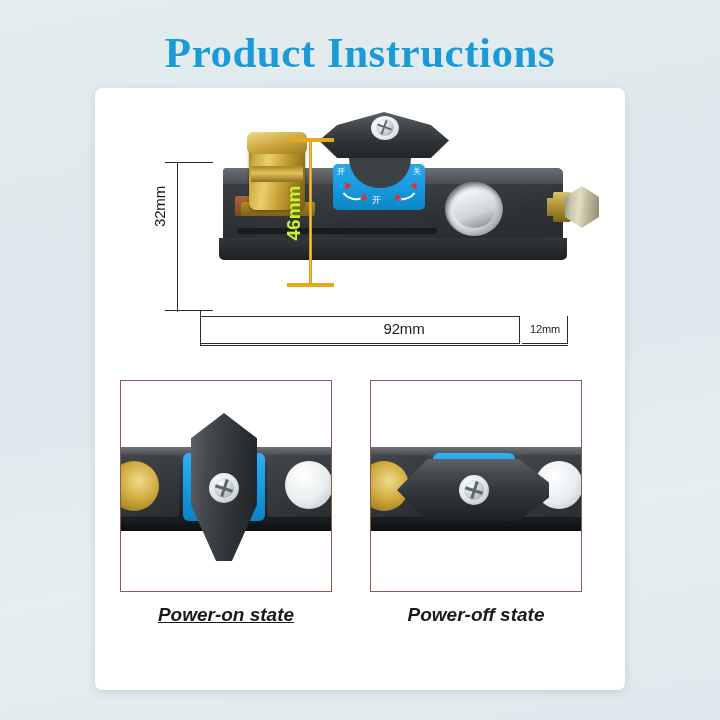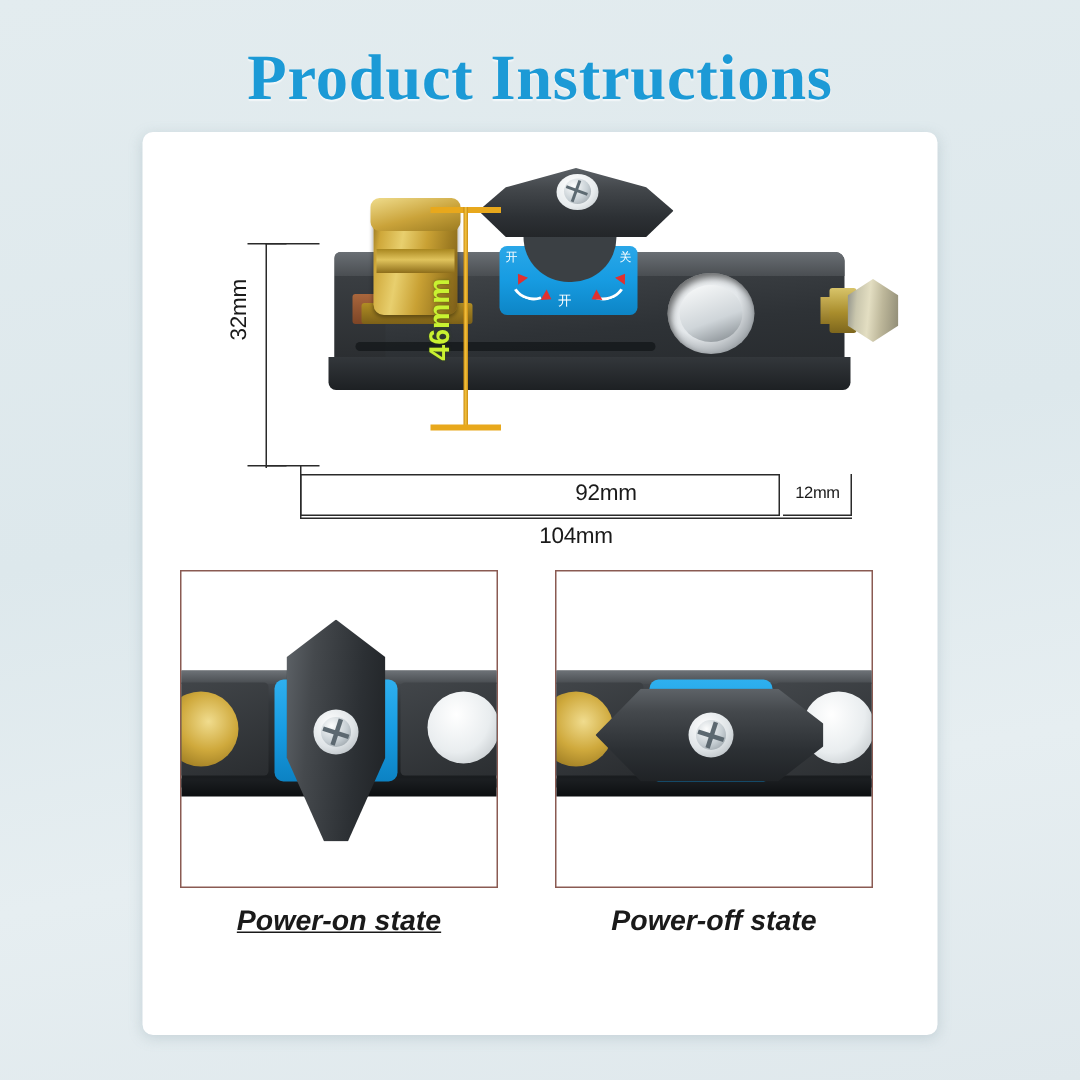--- a/index.html
+++ b/index.html
@@ -356,21 +356,20 @@
     <div id="dim46-tick-b"></div>
     <div id="dim46-label">46mm</div>
 
     <div id="dim-left-ext"></div>
     <div id="dimbox-92-top"></div>
     <div id="dimbox-92"></div>
     <div id="dim-92-label" class="dimtext">92mm</div>
     <div id="dimbox-12"></div>
     <div id="dim-12-label" class="dimtext">12mm</div>
     <div id="dimline-104"></div>
-    <div id="dim-104-label" class="dimtext">104mm</div>
   </div>
 
   <div id="panel-on" class="panel">
     <div class="p-bar"></div>
     <div class="p-bar-top"></div>
     <div class="p-seg-l"></div>
     <div class="p-seg-r"></div>
     <div class="p-bar-bot"></div>
     <div class="p-brass"></div>
     <div class="p-blue"></div>

